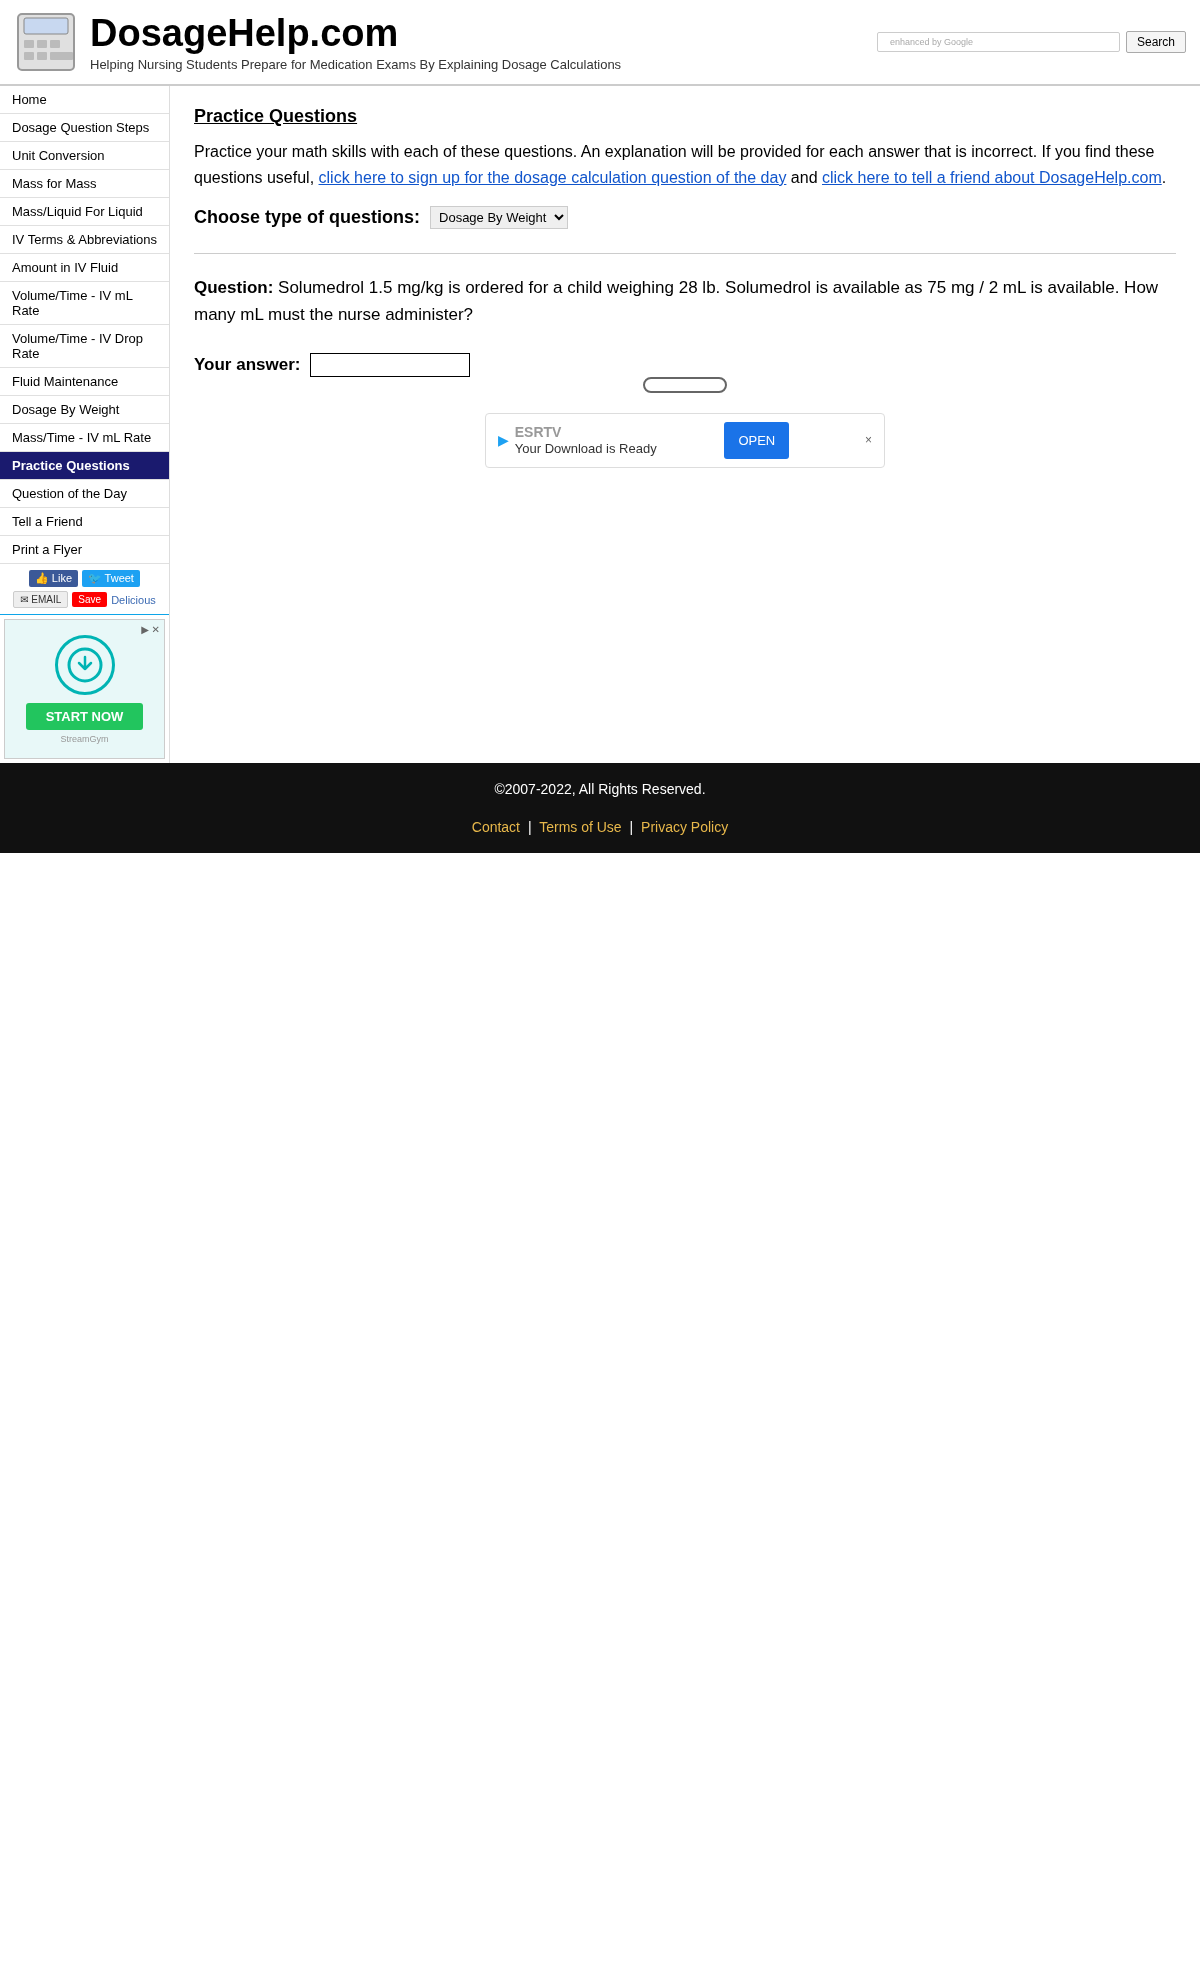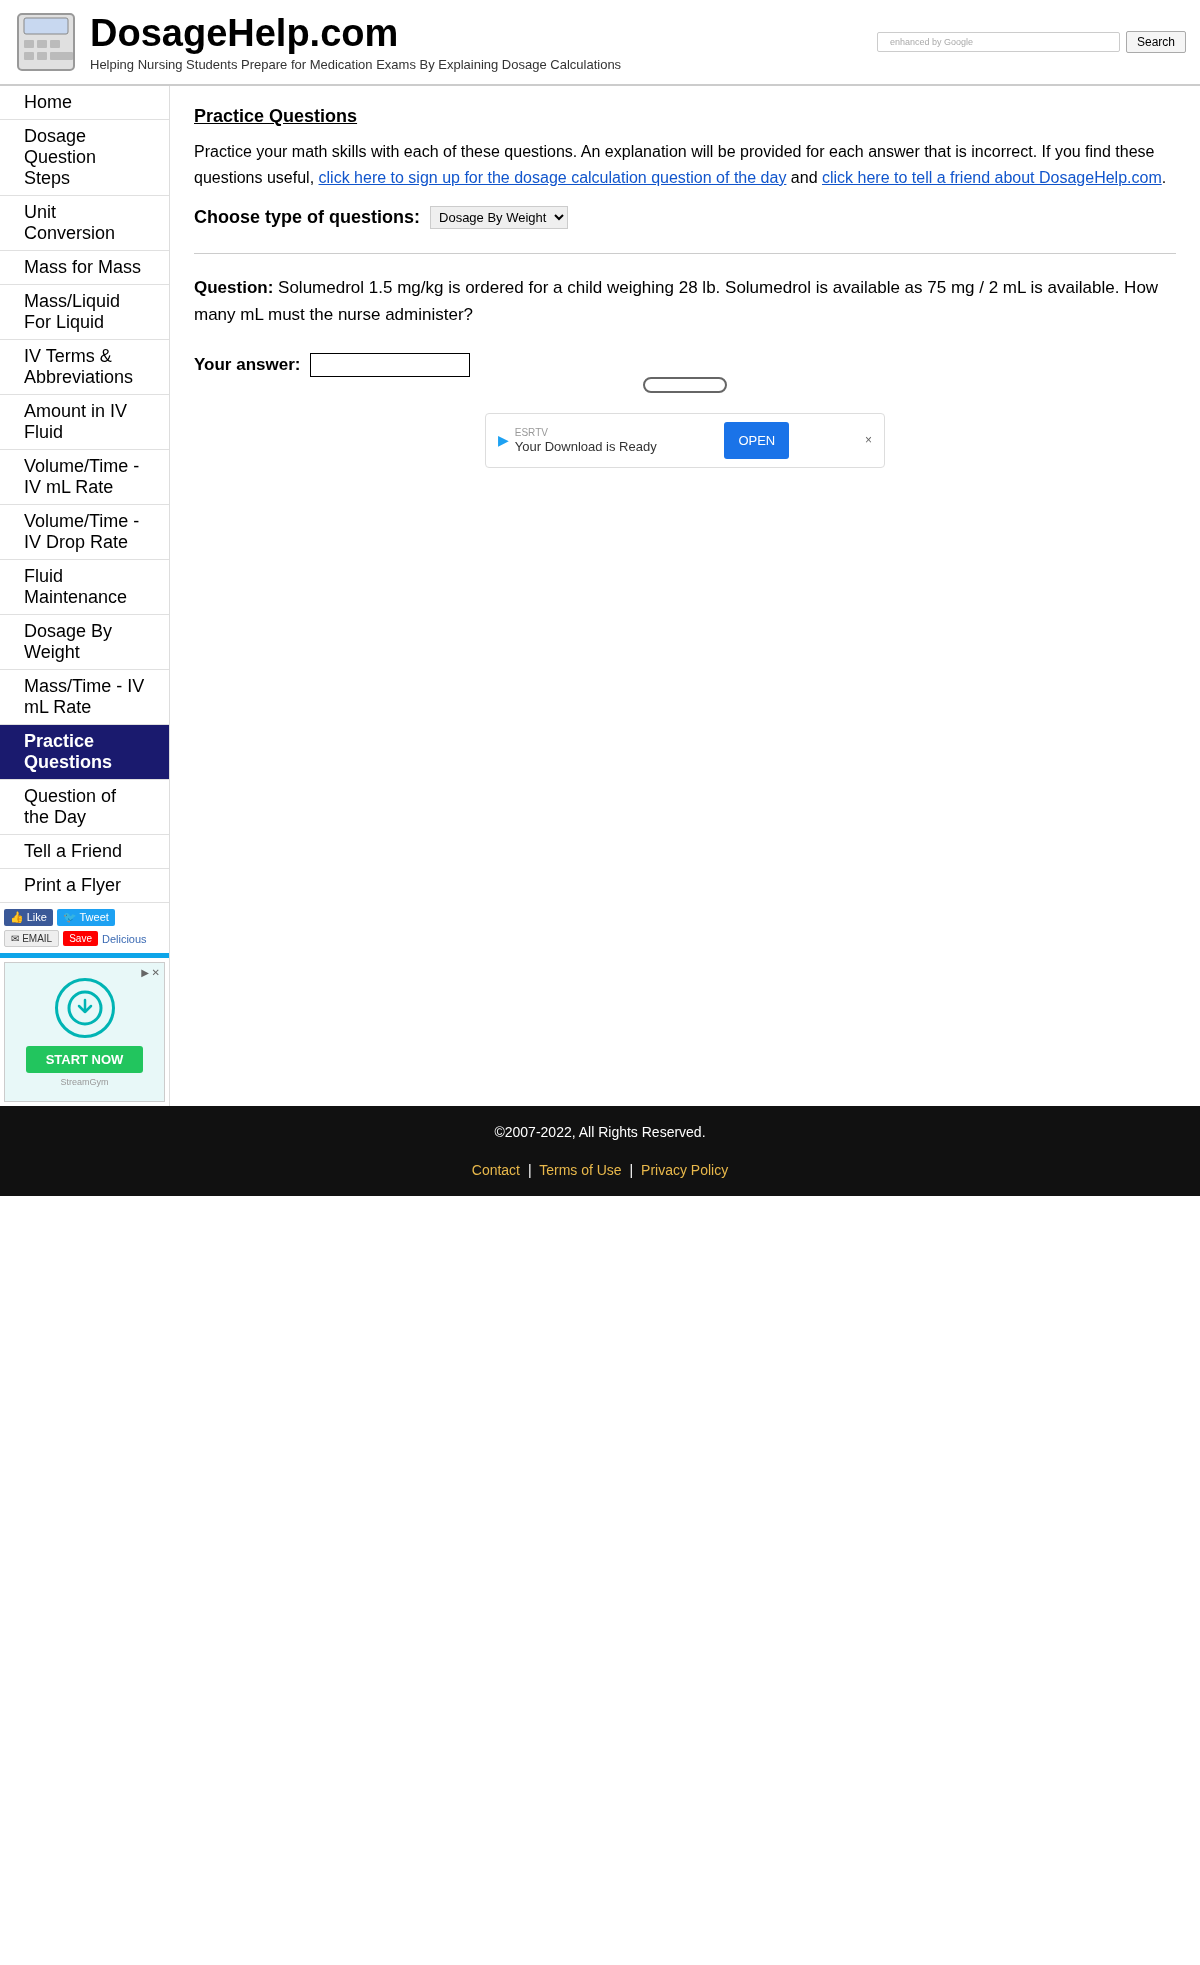--- a/index.html
+++ b/index.html
@@ -77,42 +77,43 @@
 
     
     #sidebar {
       width: 170px;
       flex-shrink: 0;
       background: #fff;
       border-right: 1px solid #ddd;
     }
     .sidebar-item {
       display: block;
-      padding: 6px 24px;
-      font-size: 18px;
+      padding: 6px 12px;
+      font-size: 13px;
       color: #000;
       text-decoration: none;
       border-bottom: 1px solid #e0e0e0;
       cursor: pointer;
     }
     .sidebar-item.active {
       background: #1a1a6e;
       color: #fff;
       font-weight: bold;
     }
     .sidebar-item.bold { font-weight: bold; }
 
     
     #social-bar {
       display: flex;
       align-items: center;
       padding: 6px 4px;
       gap: 4px;
       flex-wrap: wrap;
-      border-bottom: 5px solid #0ea5e9;
+      border-bottom: 1px solid #0ea5e9;
+      justify-content: center;
     }
     .social-btn {
       font-size: 11px;
       padding: 2px 6px;
       border-radius: 2px;
       cursor: pointer;
       text-decoration: none;
       display: inline-flex;
       align-items: center;
       gap: 2px;
@@ -258,23 +259,24 @@
     #notification-left {
       display: flex;
       align-items: center;
       gap: 6px;
     }
     #notification-play {
       color: #1da1f2;
       font-size: 14px;
     }
     #notification-brand {
-      font-size: 10px;
+      font-size: 14px;
       color: #999;
       line-height: 1.2;
+      font-weight: bold;
     }
     #notification-title {
       font-size: 13px;
       color: #333;
     }
     #notification-open-btn {
       background: #1a73e8;
       color: #fff;
       border: none;
       border-radius: 3px;

